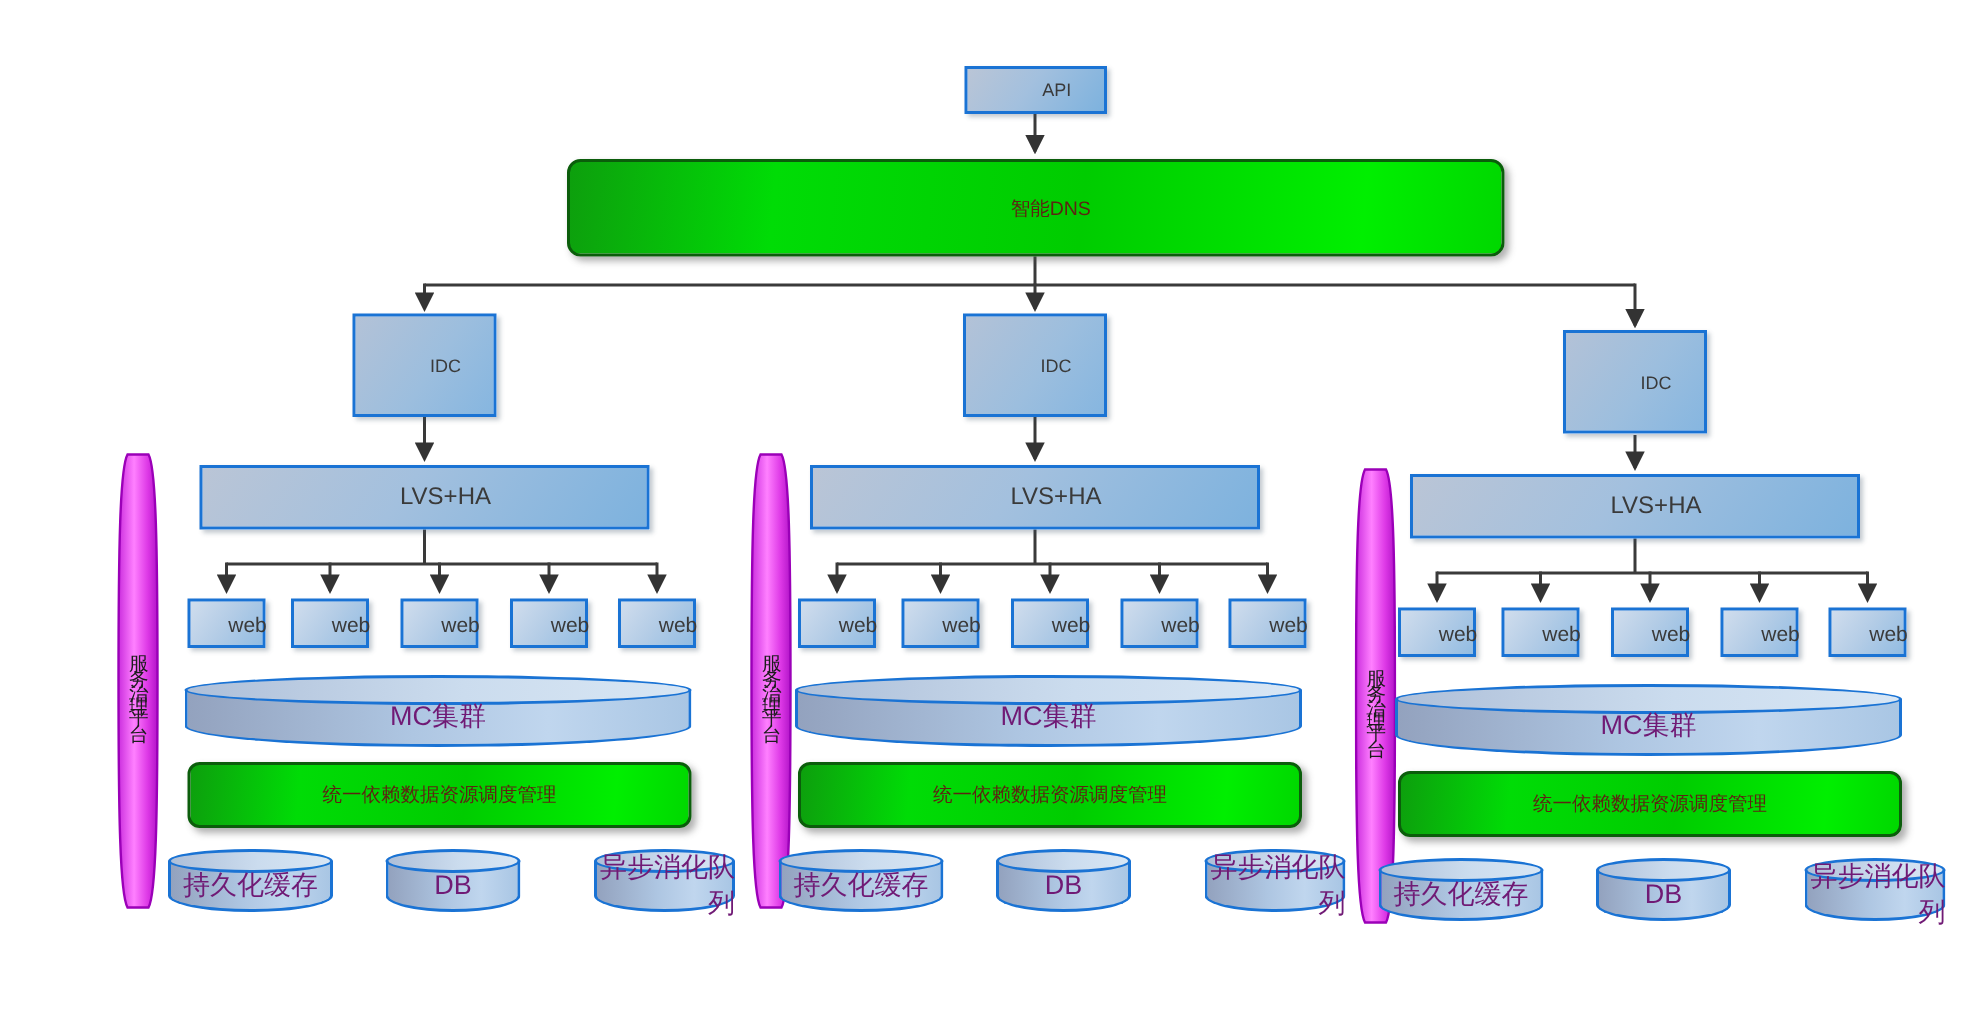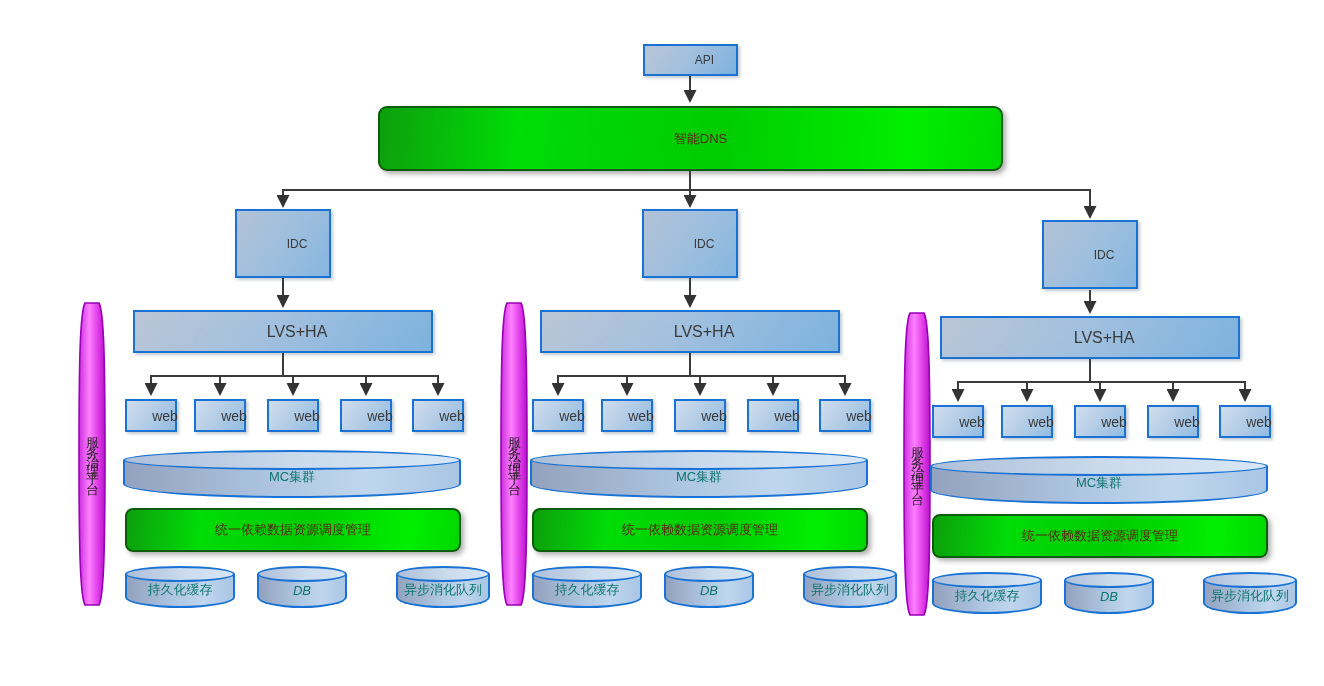--- a/index.html
+++ b/index.html
@@ -42,38 +42,38 @@
   .col .node{position:absolute;}
   .lvs{left:53px;top:10px;width:300px;height:43px;font-size:16px;}
   .web{top:99px;width:52px;height:33px;font-size:14px;background:linear-gradient(125deg,#d0dded 0%,#b3cce6 50%,#92bce2 100%);text-align:right;}
   .w1{left:45px;}.w2{left:114px;}.w3{left:187px;}.w4{left:260px;}.w5{left:332px;}
   .sched{left:45px;top:208px;width:336px;height:44px;border-radius:8px;}
 
   
   .cyl{position:absolute;z-index:2;}
   .mc{left:43px;top:150px;width:338px;height:48px;}
   .store{top:266px;height:42px;}
-  .s1{left:45px;width:110px;}.s2{left:177px;width:90px;font-style:italic;}.s3{left:288px;width:94px;margin-left:28px;}
+  .s1{left:32px;width:110px;}.s2{left:177px;width:90px;}.s3{left:288px;width:94px;margin-left:28px;}
   .cyl-body{
     position:absolute;left:0;right:0;bottom:0;
     background:linear-gradient(90deg,#93a2be 0%,#aec6e2 45%,#c0d6ee 72%,#a9c6e4 100%);
     border:2px solid #1a73d4;border-top:none;
   }
   .mc .cyl-body{top:10px;border-radius:0 0 50% 50% / 0 0 14px 14px;}
   .store .cyl-body{top:8px;border-radius:0 0 50% 50% / 0 0 11px 11px;}
   .cyl-top{
     position:absolute;left:0;right:0;top:0;border-radius:50%;
     background:linear-gradient(90deg,#aebfd8 0%,#cbdcee 55%,#d8e6f4 100%);
     border:2px solid #1a73d4;
   }
   .mc .cyl-top{height:20px;}
   .store .cyl-top{height:16px;}
   .cyl-label{
     position:absolute;left:0;right:0;top:6px;bottom:0;
-    display:flex;align-items:center;justify-content:center;font-size:13px;color:#0f766e;text-align:right;
+    display:flex;align-items:center;justify-content:center;font-size:18px;color:#701a75;text-align:right;
   }
 
   
   .platform{position:absolute;width:28px;height:304px;z-index:2;}
   #plat1{left:78px;top:302px;}
   #plat2{left:500px;top:302px;}
   #plat3{left:903px;top:312px;}
   .platform svg{position:absolute;left:0;top:0;}
   .plat-label{
     position:absolute;left:0;top:0;width:100%;height:100%;

